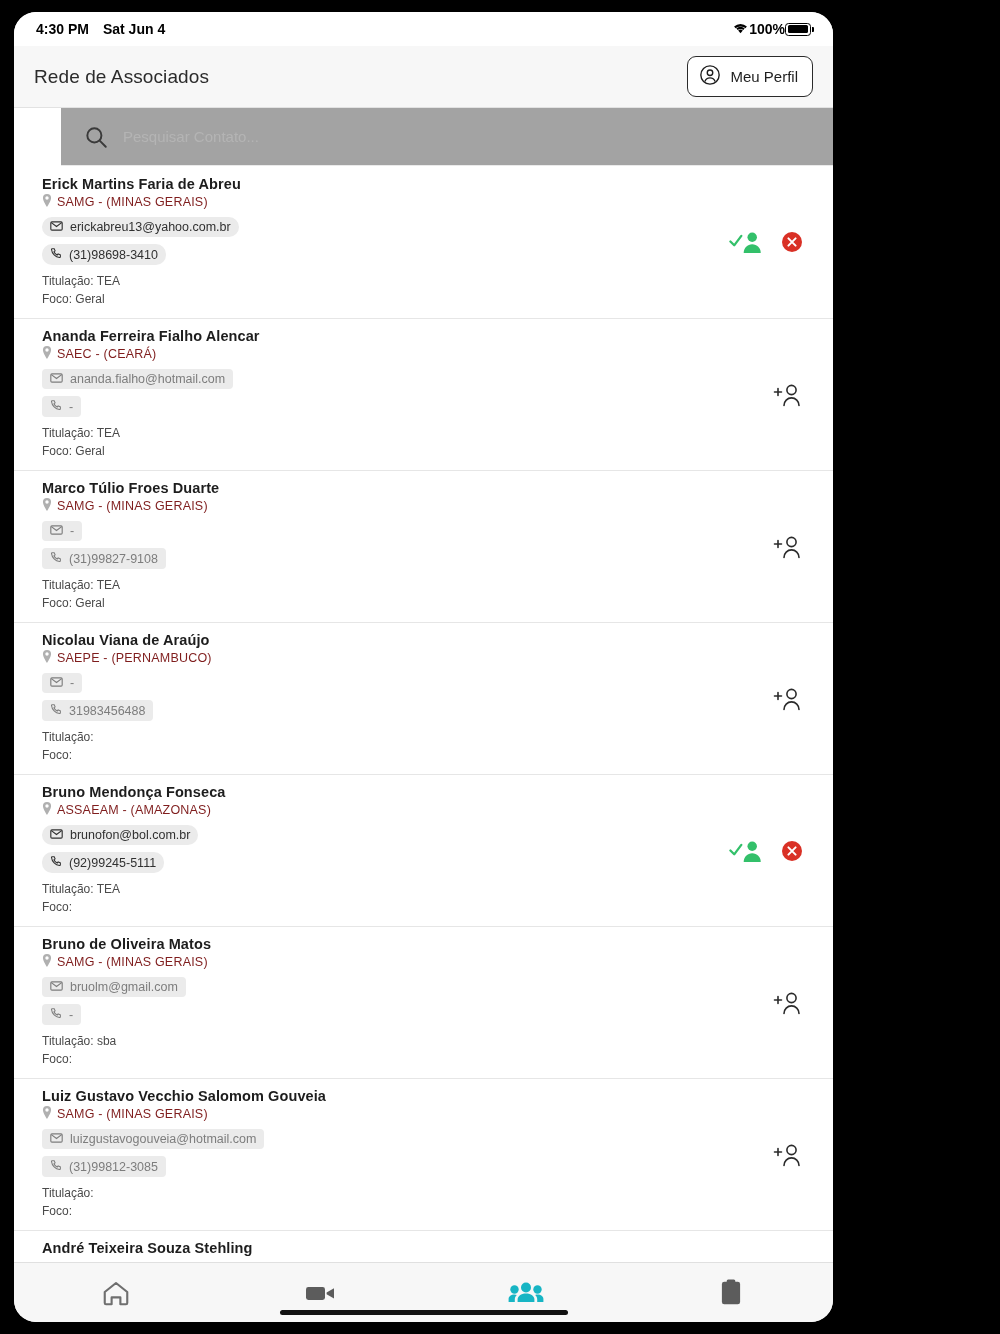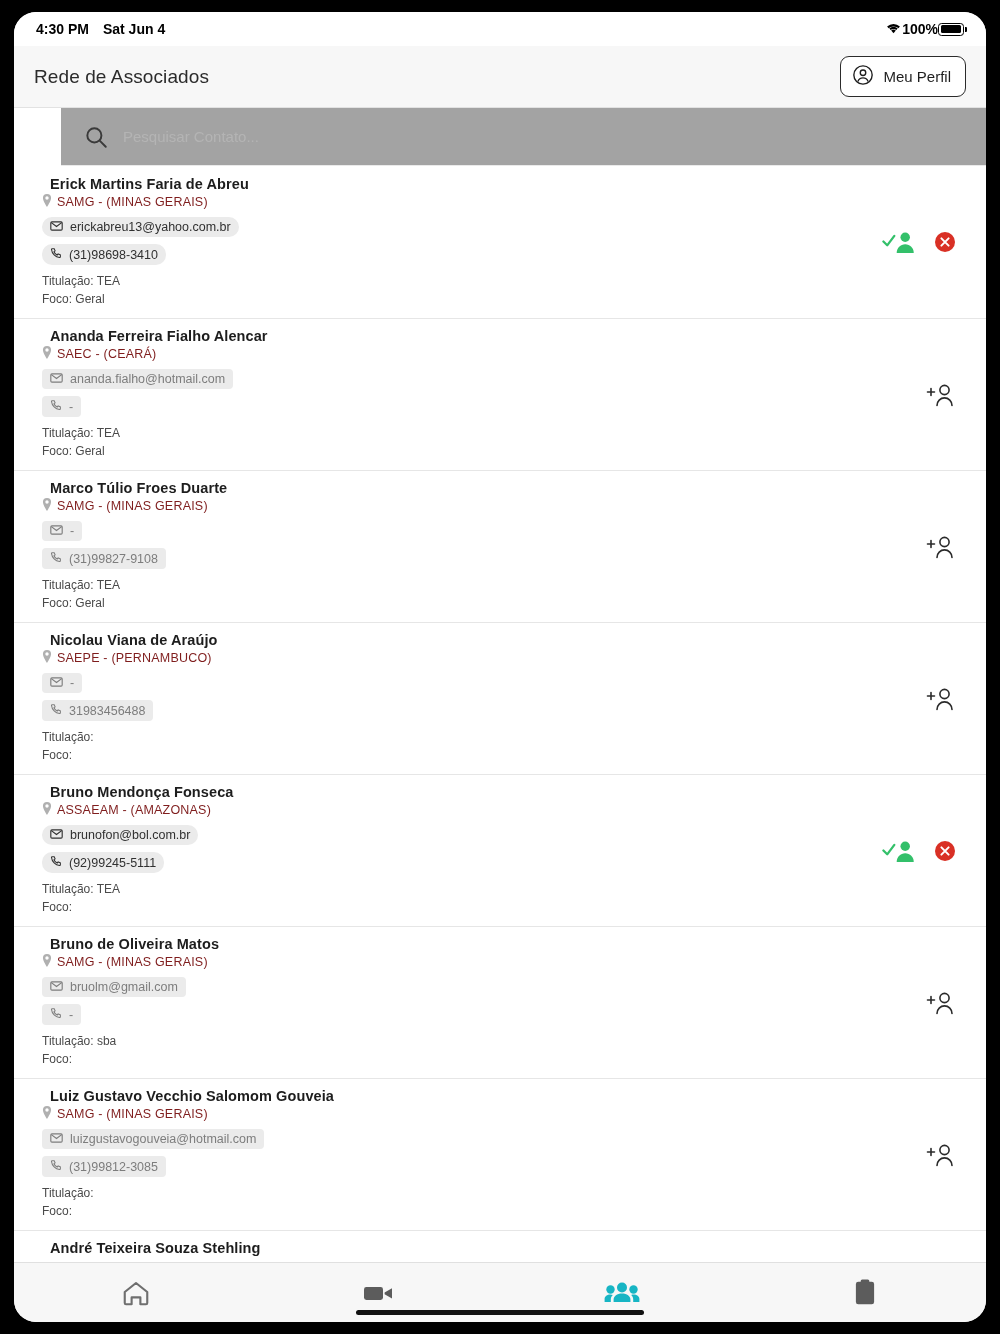--- a/index.html
+++ b/index.html
@@ -12,21 +12,21 @@
   .device {
     position: absolute;
     left: 0; top: 0;
     width: 1000px; height: 1334px;
     background: #000;
     display: flex; align-items: center; justify-content: center;
   }
   .screen {
     position: absolute;
     left: 14px; top: 12px;
-    width: 972px; height: 1310px;
+    width: 819px; height: 1310px;
     background: #fff;
     border-radius: 22px;
     overflow: hidden;
     display: flex;
     flex-direction: column;
   }
   
   .statusbar {
     height: 34px;
     background: #fff;
@@ -126,21 +126,20 @@
     position: relative;
     padding: 9px 22px 10px 28px;
     border-bottom: 1px solid #e6e6e6;
   }
   .contact:first-child { padding-top: 10px; }
   .c-name {
     font-size: 14.5px;
     font-weight: bold;
     color: #1d1d1d;
     letter-spacing: .1px;
-    margin-left: 8px;
   }
   .c-loc {
     font-size: 12.5px;
     color: #7f1d1d;
     margin-top: 2px;
     display: flex;
     align-items: center;
     gap: 5px;
     letter-spacing: .2px;
   }

